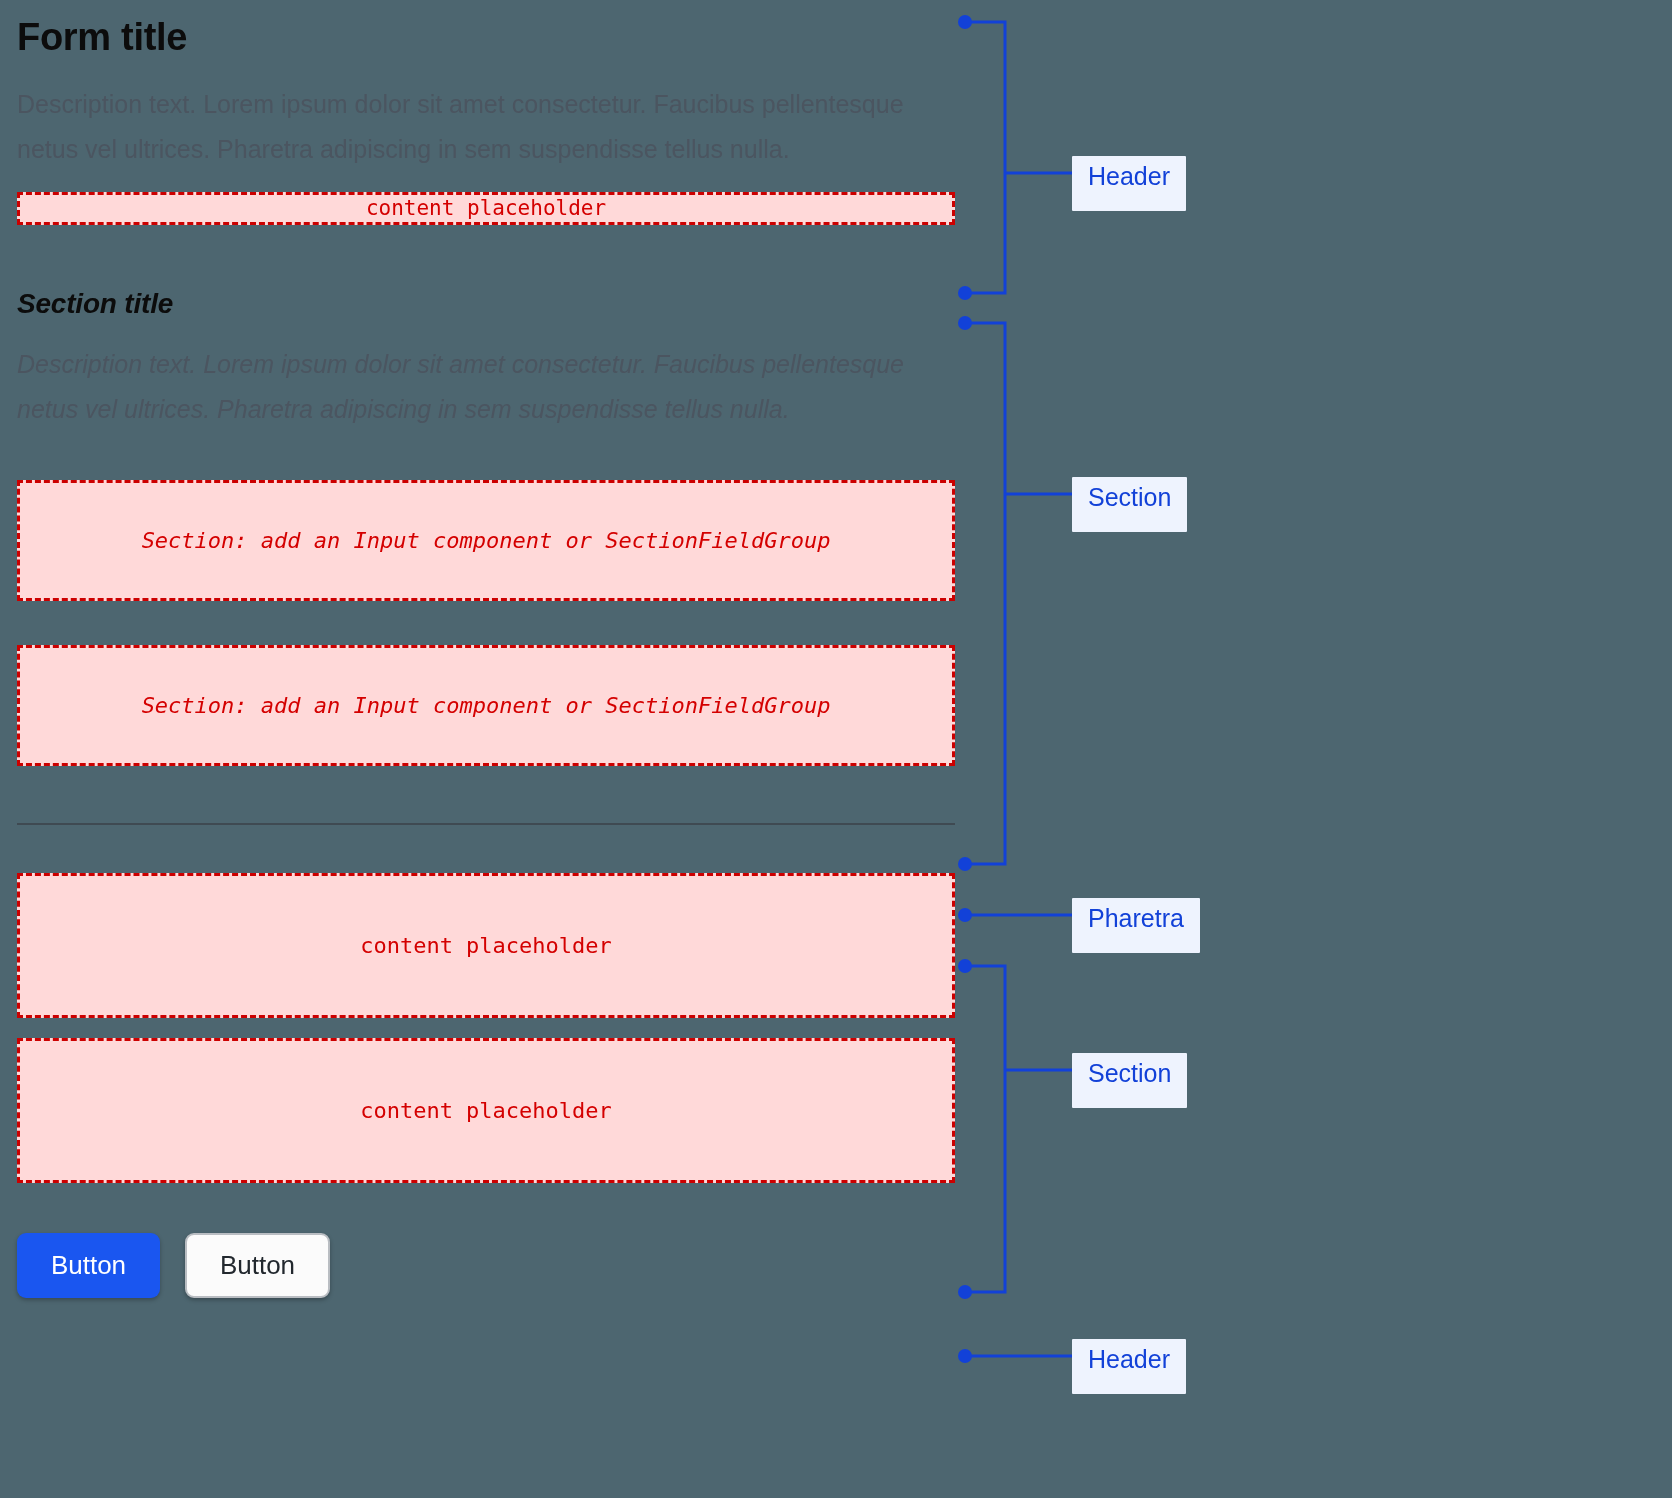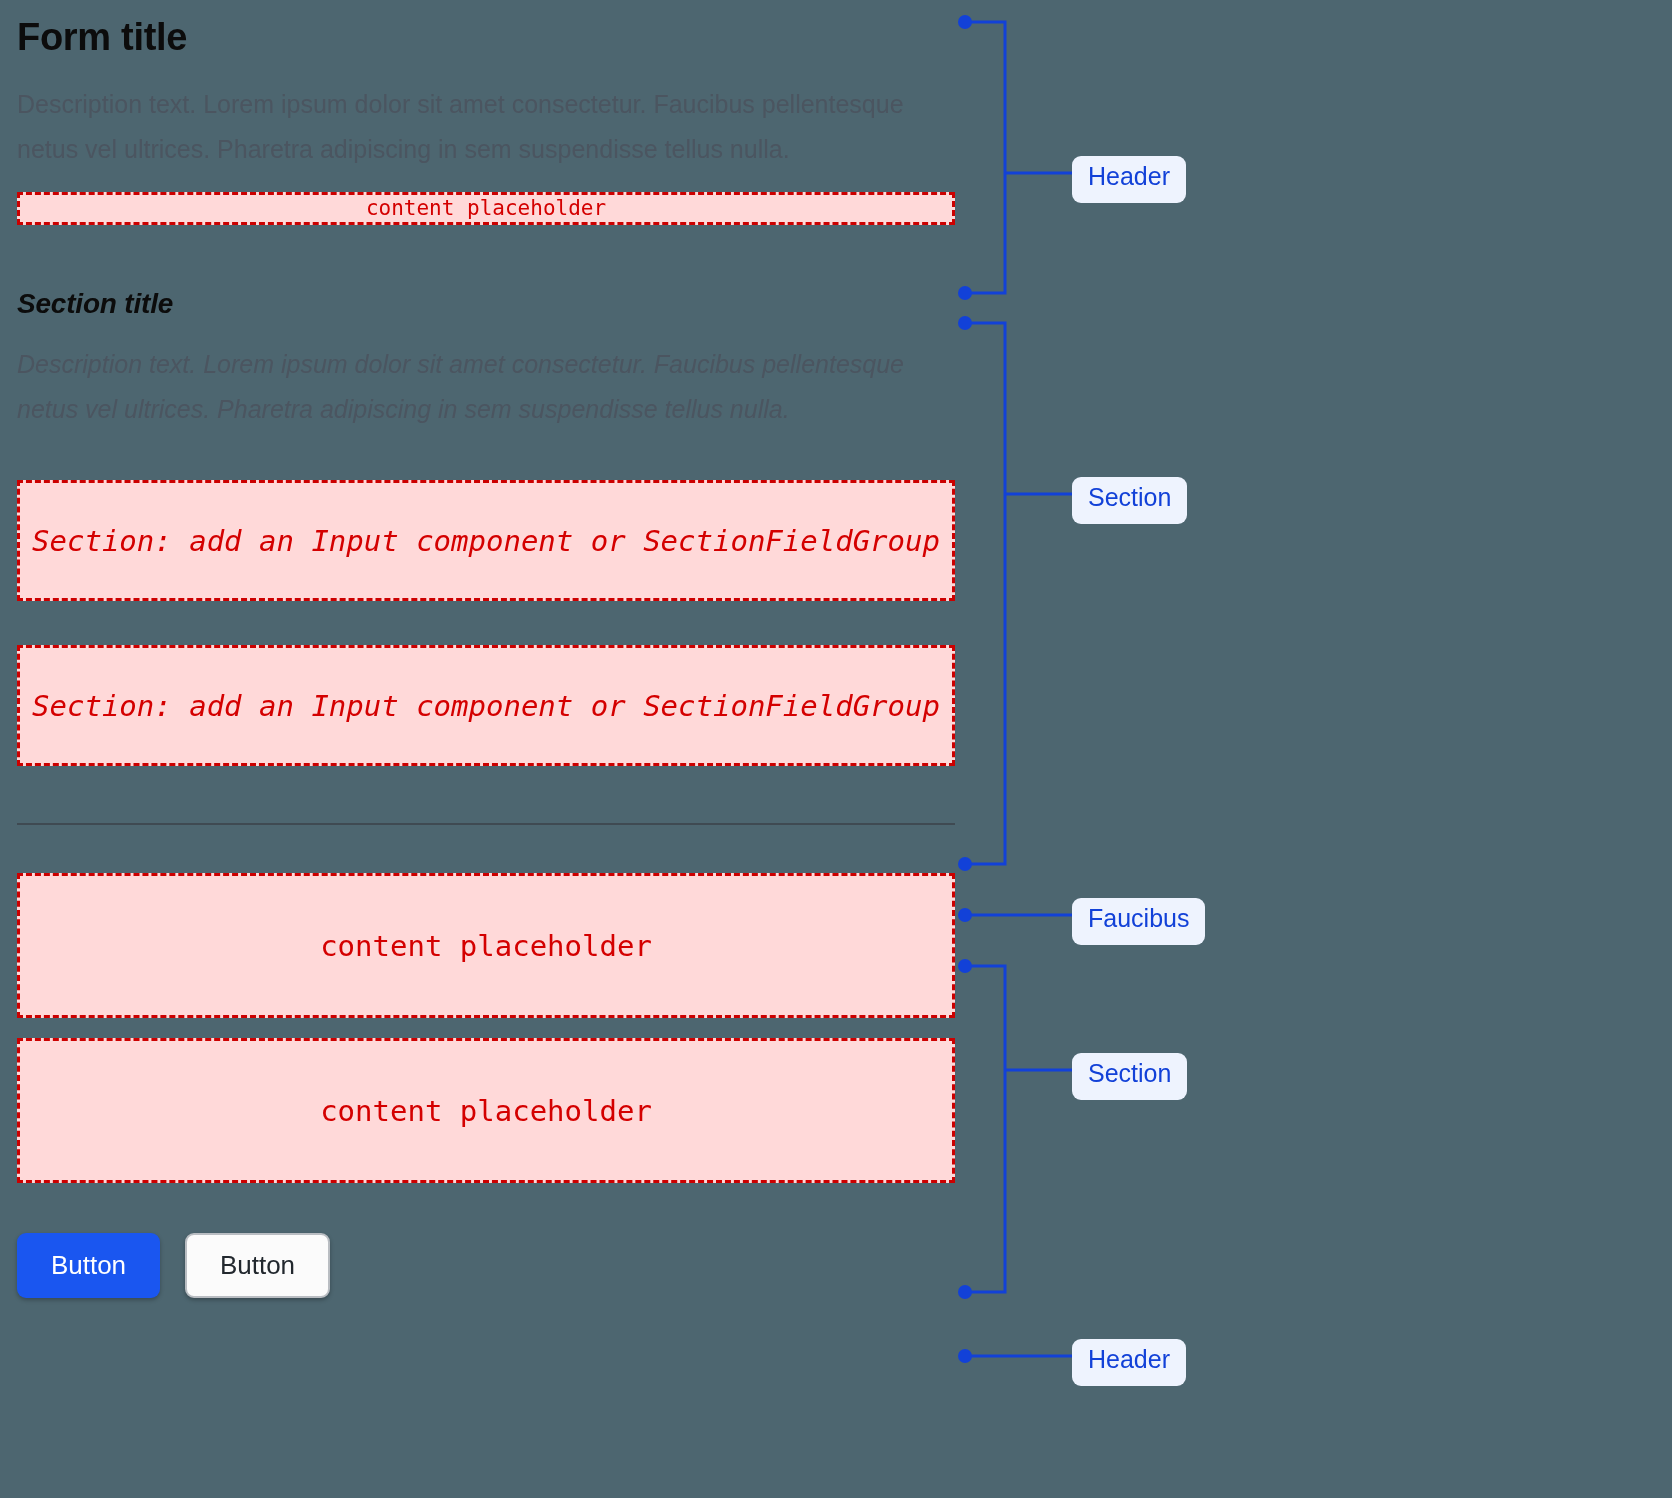--- a/index.html
+++ b/index.html
@@ -47,21 +47,21 @@
     margin: 0;
     max-width: 905px;
   }
 
   
   .ph {
     border: 3px dashed #cc0000;
     background: #ffd9d9;
     color: #d40000;
     font-family: "DejaVu Sans Mono", "Liberation Mono", monospace;
-    font-size: 29px;
+    font-size: 22px;
     display: flex;
     align-items: center;
     justify-content: center;
     width: 938px;
   }
   .ph-thin   { height: 33px;  font-size: 21px; }
   .ph-mid    { height: 121px; }
   .ph-tall   { height: 145px; }
 
   
@@ -102,22 +102,22 @@
     inset: 0;
     pointer-events: none;
   }
   .anno-layer svg { position: absolute; inset: 0; }
 
   .pill {
     position: absolute;
     background: #eef3fe;
     color: #1241d8;
     font-size: 25px;
-    border-radius: 9px;
-    padding: 6px 16px 12px 16px;
+    border-radius: 1px;
+    padding: 6px 16px 20px 16px;
     white-space: nowrap;
     line-height: 1.15;
     pointer-events: auto;
   }
 </style>
 </head>
 <body>
 
 <div id="page">
 
@@ -175,19 +175,19 @@
         <circle cx="965" cy="966" r="7"></circle>
         <circle cx="965" cy="1292" r="7"></circle>
         <circle cx="965" cy="1356" r="7"></circle>
       </g>
     </svg>
 
     <div class="pill" style="left:1072px; top:156px;">Header</div>
 
     <div class="pill" style="left:1072px; top:477px;">Section</div>
 
-    <div class="pill" style="left:1072px; top:898px;">Faucibus</div>
+    <div class="pill" style="left:1072px; top:898px;">Pharetra</div>
 
     <div class="pill" style="left:1072px; top:1053px;">Section</div>
 
     <div class="pill" style="left:1072px; top:1339px;">Header</div>
   </div>
 </div>
 
 </body></html>

